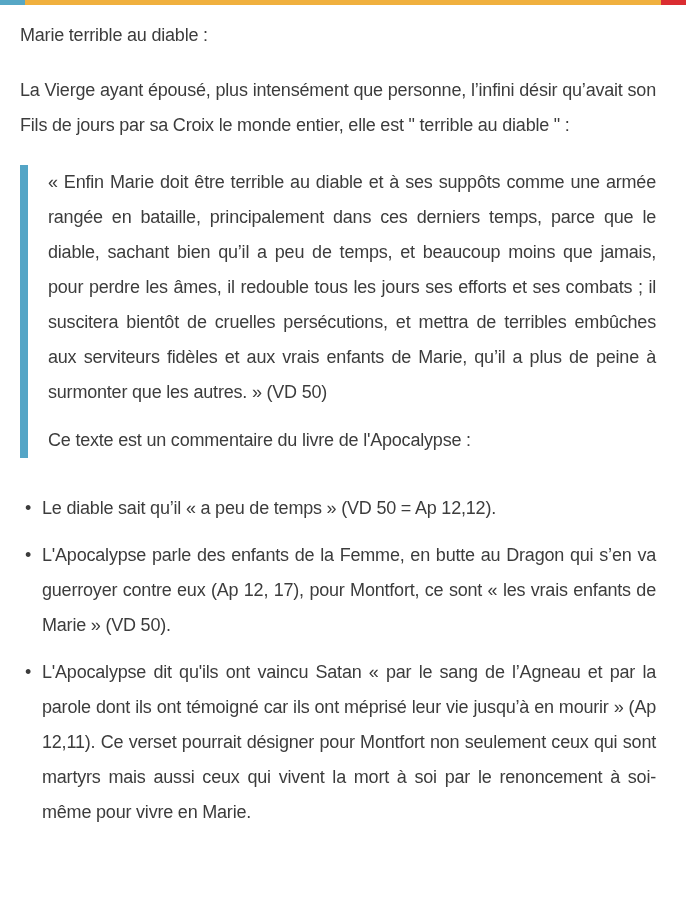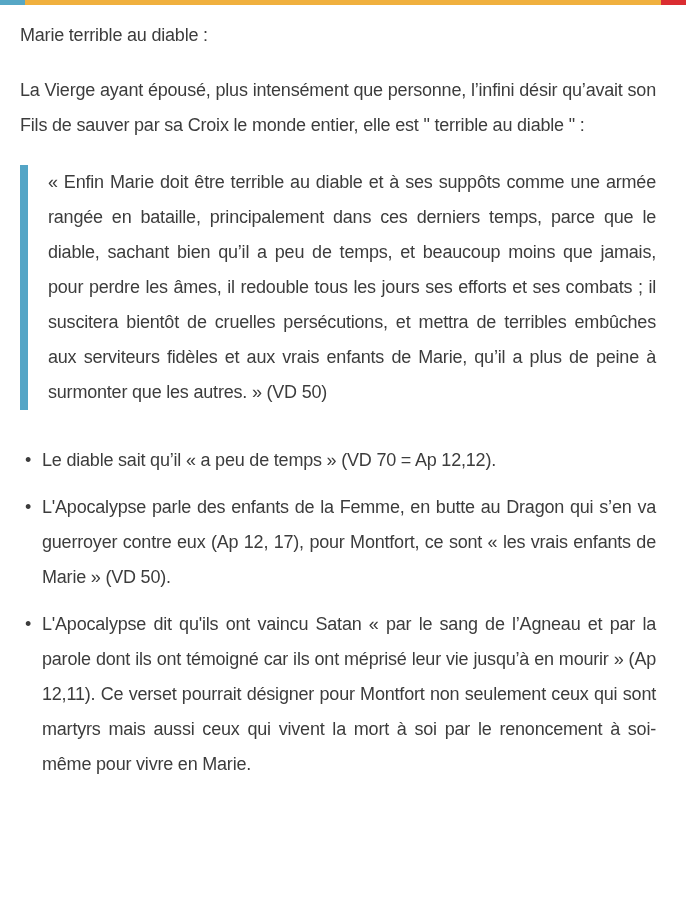--- a/index.html
+++ b/index.html
@@ -68,30 +68,31 @@
 <div class="top-bar">
   <div class="seg-teal" style="background: rgb(86, 167, 197);"></div>
   <div class="seg-orange" style="background: rgb(240, 176, 62);"></div>
   <div class="seg-red" style="background: rgb(218, 45, 49);"></div>
 </div>
 
 <div class="content">
 
   <p class="heading">Marie terrible au diable :</p>
 
-  <p class="intro">La Vierge ayant épousé, plus intensément que personne, l’infini désir qu’avait son Fils de sauver par sa Croix le monde entier, elle est " terrible au diable " :</p>
+  <p class="intro">La Vierge ayant épousé, plus intensément que personne, l’infini désir qu’avait son Fils de jours par sa Croix le monde entier, elle est " terrible au diable " :</p>
 
   <blockquote class="quote-block" style="border-left-color: rgb(84, 165, 198);">
     <p class="quote-text">« Enfin Marie doit être terrible au diable et à ses suppôts comme une armée rangée en bataille, principalement dans ces derniers temps, parce que le diable, sachant bien qu’il a peu de temps, et beaucoup moins que jamais, pour perdre les âmes, il redouble tous les jours ses efforts et ses combats ; il suscitera bientôt de cruelles persécutions, et mettra de terribles em­bûches aux serviteurs fidèles et aux vrais enfants de Marie, qu’il a plus de peine à surmonter que les autres. » (VD 50)</p>
+    <p class="quote-comment">Ce texte est un commentaire du livre de l'Apocalypse :</p>
   </blockquote>
 
   <ul class="bullet-list">
     <li>
       <span class="bullet-dot">•</span>
-      <span>Le diable sait qu’il « a peu de temps » (VD 70 = Ap 12,12).</span>
+      <span>Le diable sait qu’il « a peu de temps » (VD 50 = Ap 12,12).</span>
     </li>
     <li>
       <span class="bullet-dot">•</span>
       <span>L'Apocalypse parle des enfants de la Femme, en butte au Dra­gon qui s’en va guerroyer contre eux (Ap 12, 17), pour Montfort, ce sont « les vrais enfants de Marie » (VD 50).</span>
     </li>
     <li>
       <span class="bullet-dot">•</span>
       <span>L'Apocalypse dit qu'ils ont vaincu Satan « par le sang de l’Agneau et par la parole dont ils ont témoigné car ils ont méprisé leur vie jusqu’à en mourir » (Ap 12,11). Ce verset pourrait désigner pour Montfort non seulement ceux qui sont martyrs mais aussi ceux qui vivent la mort à soi par le renoncement à soi-même pour vivre en Marie.</span>
     </li>
   </ul>

